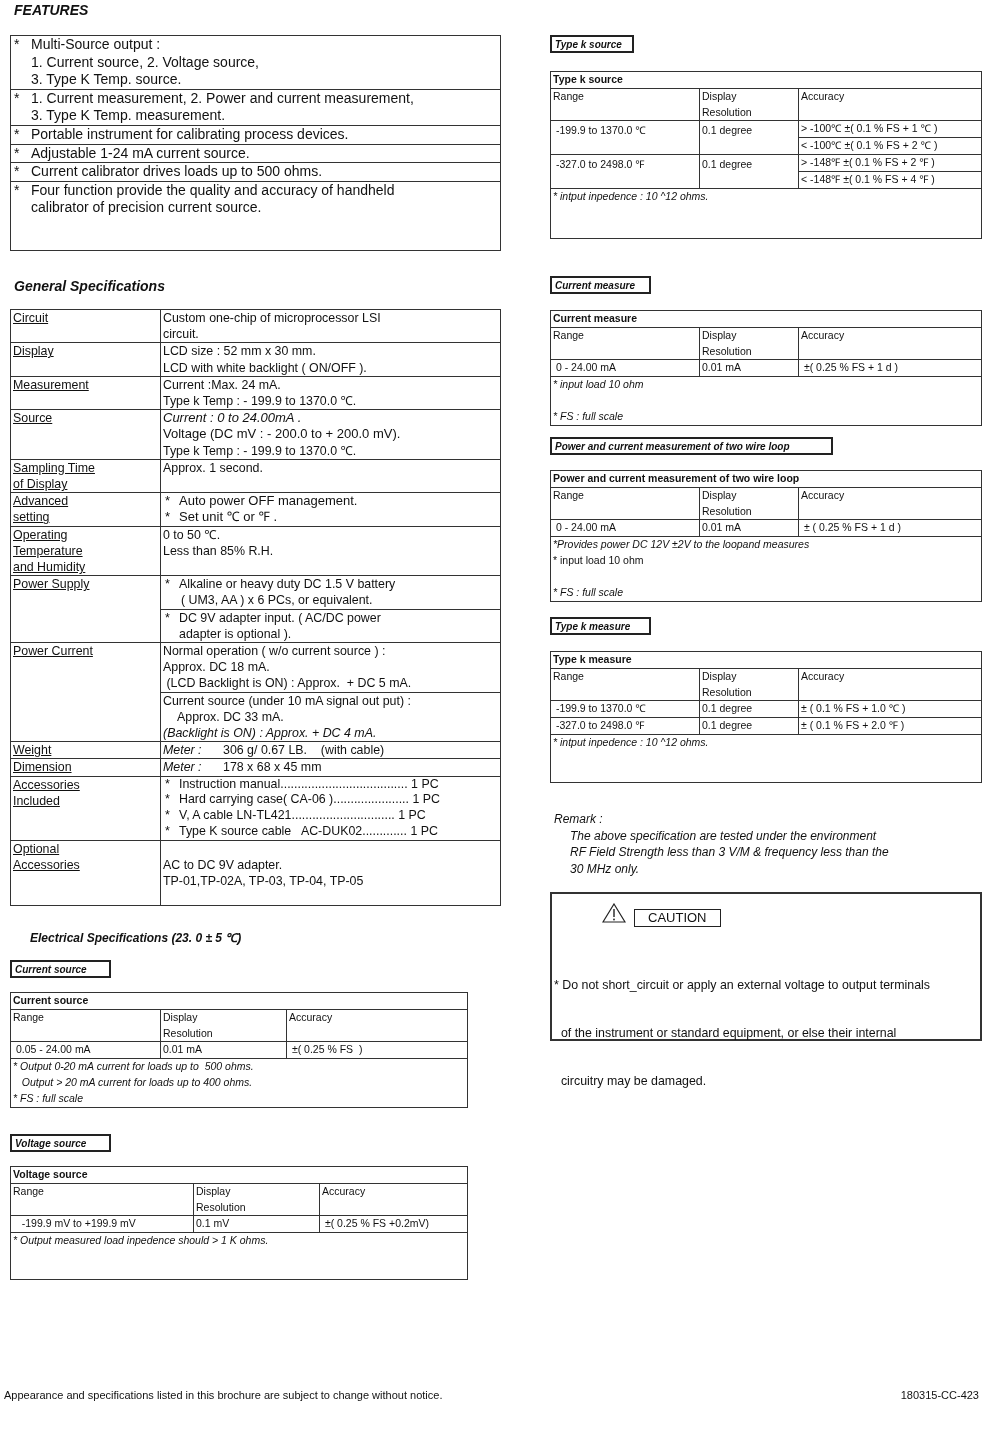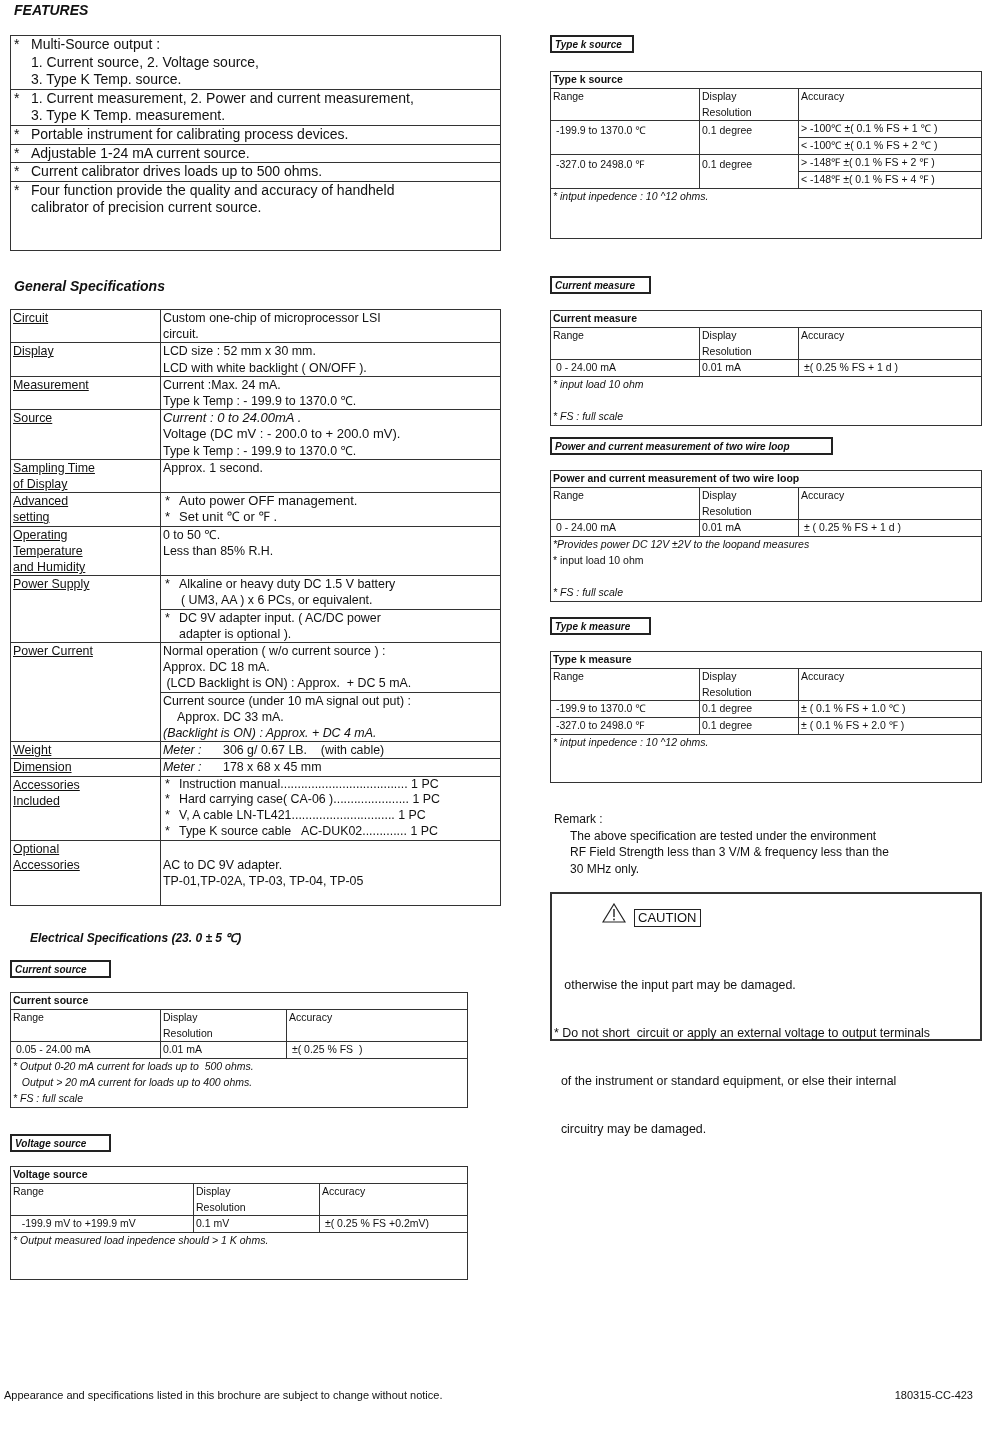--- a/index.html
+++ b/index.html
@@ -28,23 +28,23 @@
   .gen .it { font-style: italic; }
   .gen .ind { padding-left: 14px; }
   .gen .bul { display: flex; }
   .gen .bul .s { width: 16px; flex: none; padding-left: 2px; }
   
   .spec { font-size: 10.5px; line-height: 15.8px; border: 1px solid #333; }
   .spec td { border: 1px solid #333; vertical-align: top; padding: 0 2px; }
   .spec .cap { font-weight: bold; }
   .spec .note { font-style: italic; height: 100%; }
   .spec .noteplain { font-style: normal; }
-  .remark { font-size: 12px; line-height: 16.5px; }
+  .remark { font-style: italic; font-size: 12px; line-height: 16.5px; }
   .caution { left: 550px; top: 892px; width: 432px; height: 149px; border: 2px solid #333; font-size: 12.4px; line-height: 16px; }
-  .caution-label { border: 1.5px solid #222; padding: 0 3px; font-size: 13px; line-height: 16px; display: inline-block; }
+  .caution-label { border: 1.5px solid #222; padding: 0 13px; font-size: 13px; line-height: 16px; display: inline-block; }
   .footer { font-size: 11px; }
 </style>
 </head>
 <body>
 
 <div class="abs h-title" style="left:14px;top:2px;">FEATURES</div>
 <div class="abs feat">
   <div class="row">
       <span class="star">*</span>
       <div>
@@ -426,21 +426,20 @@
 <div class="abs caution">
   <div style="position:absolute;left:50px;top:9px;">
     <svg width="24" height="20" viewBox="0 0 24 20">
         <polygon points="12,1 23,19 1,19" fill="none" stroke="#222" stroke-width="1.2"></polygon>
         <line x1="12" y1="6" x2="12" y2="14" stroke="#222" stroke-width="1.4"></line>
         <circle cx="12" cy="16.5" r="0.9" fill="#222"></circle>
       </svg>
   </div>
   <div class="caution-label" style="position:absolute;left:82px;top:15px;">CAUTION</div>
   <div style="position:absolute;left:2px;top:51px;white-space:pre;">
-    <div>   otherwise the input part may be damaged.</div>
     <div>* Do not short_circuit or apply an external voltage to output terminals</div>
     <div>  of the instrument or standard equipment, or else their internal</div>
     <div>  circuitry may be damaged.</div>
   </div>
 </div>
 
 <div class="abs footer" style="left:4px;top:1389px;">Appearance and specifications listed in this brochure are subject to change without notice.</div>
-<div class="abs footer" style="right:24px;top:1389px;">180315-CC-423</div>
+<div class="abs footer" style="right:18px;top:1389px;">180315-CC-423</div>
 
 </body></html>

